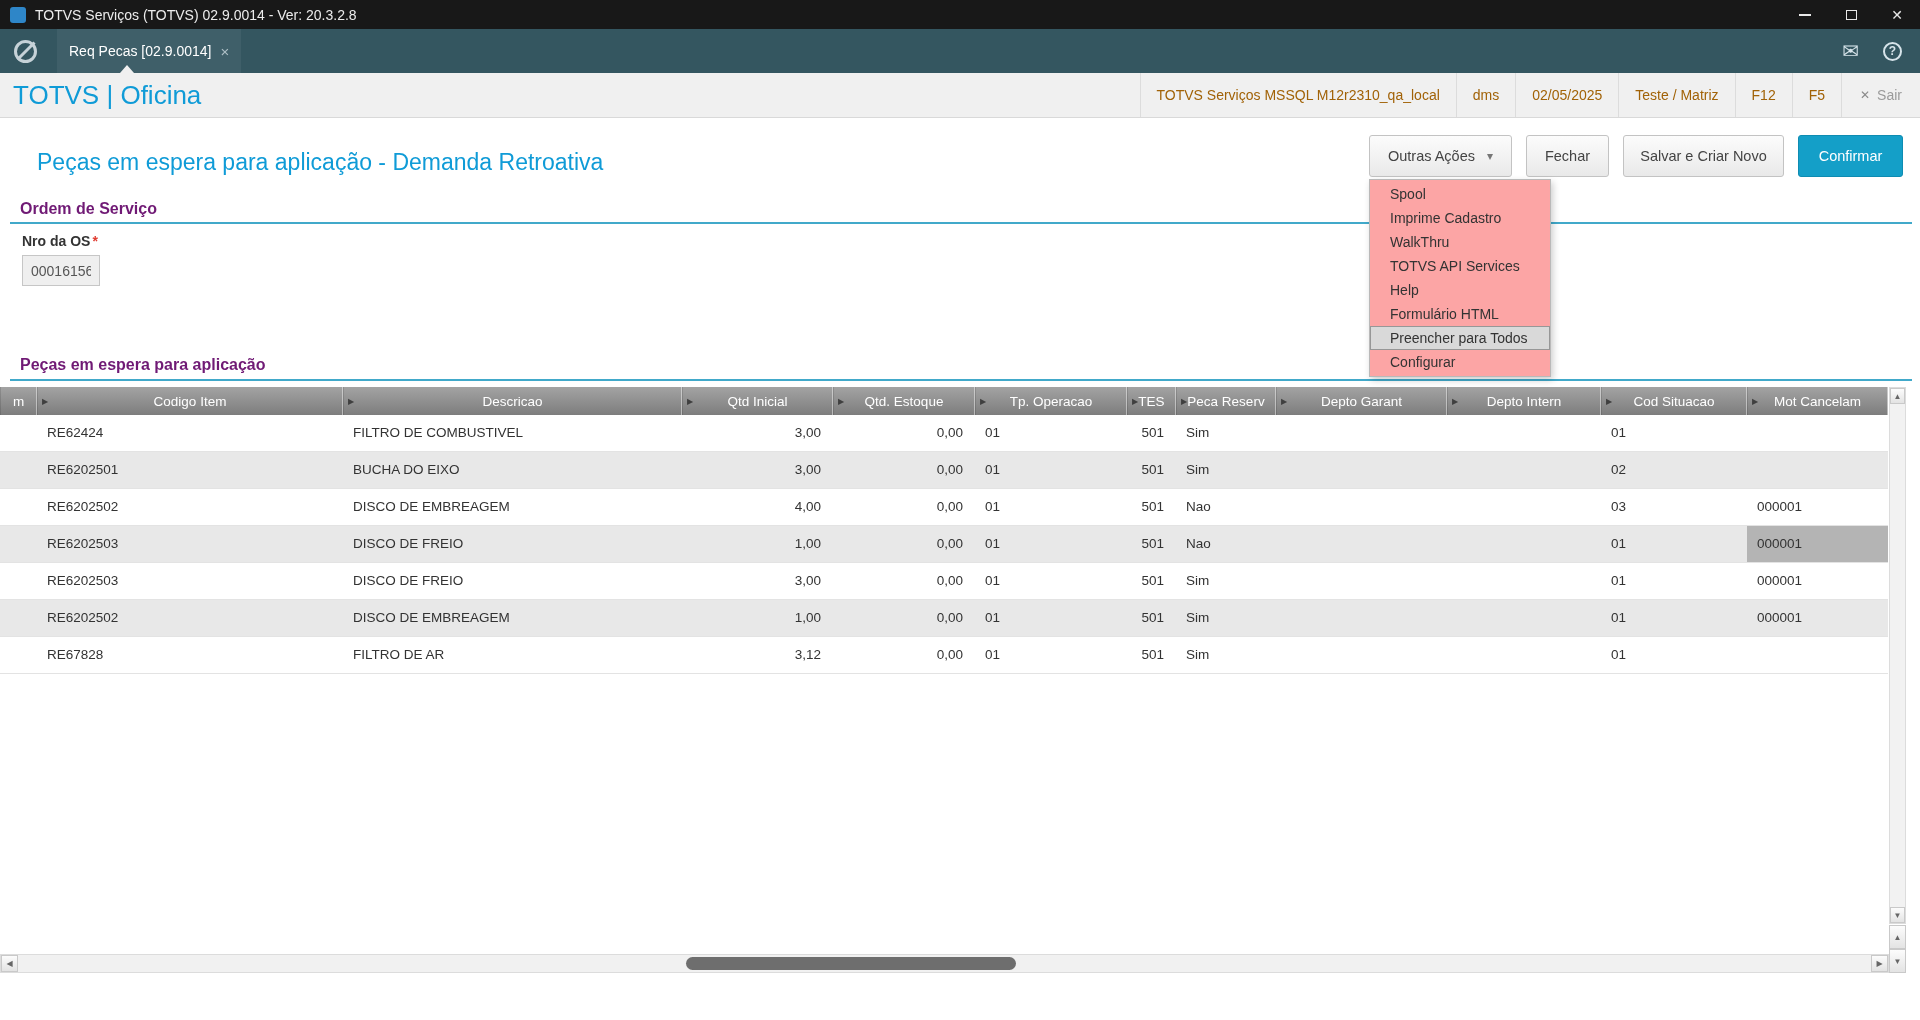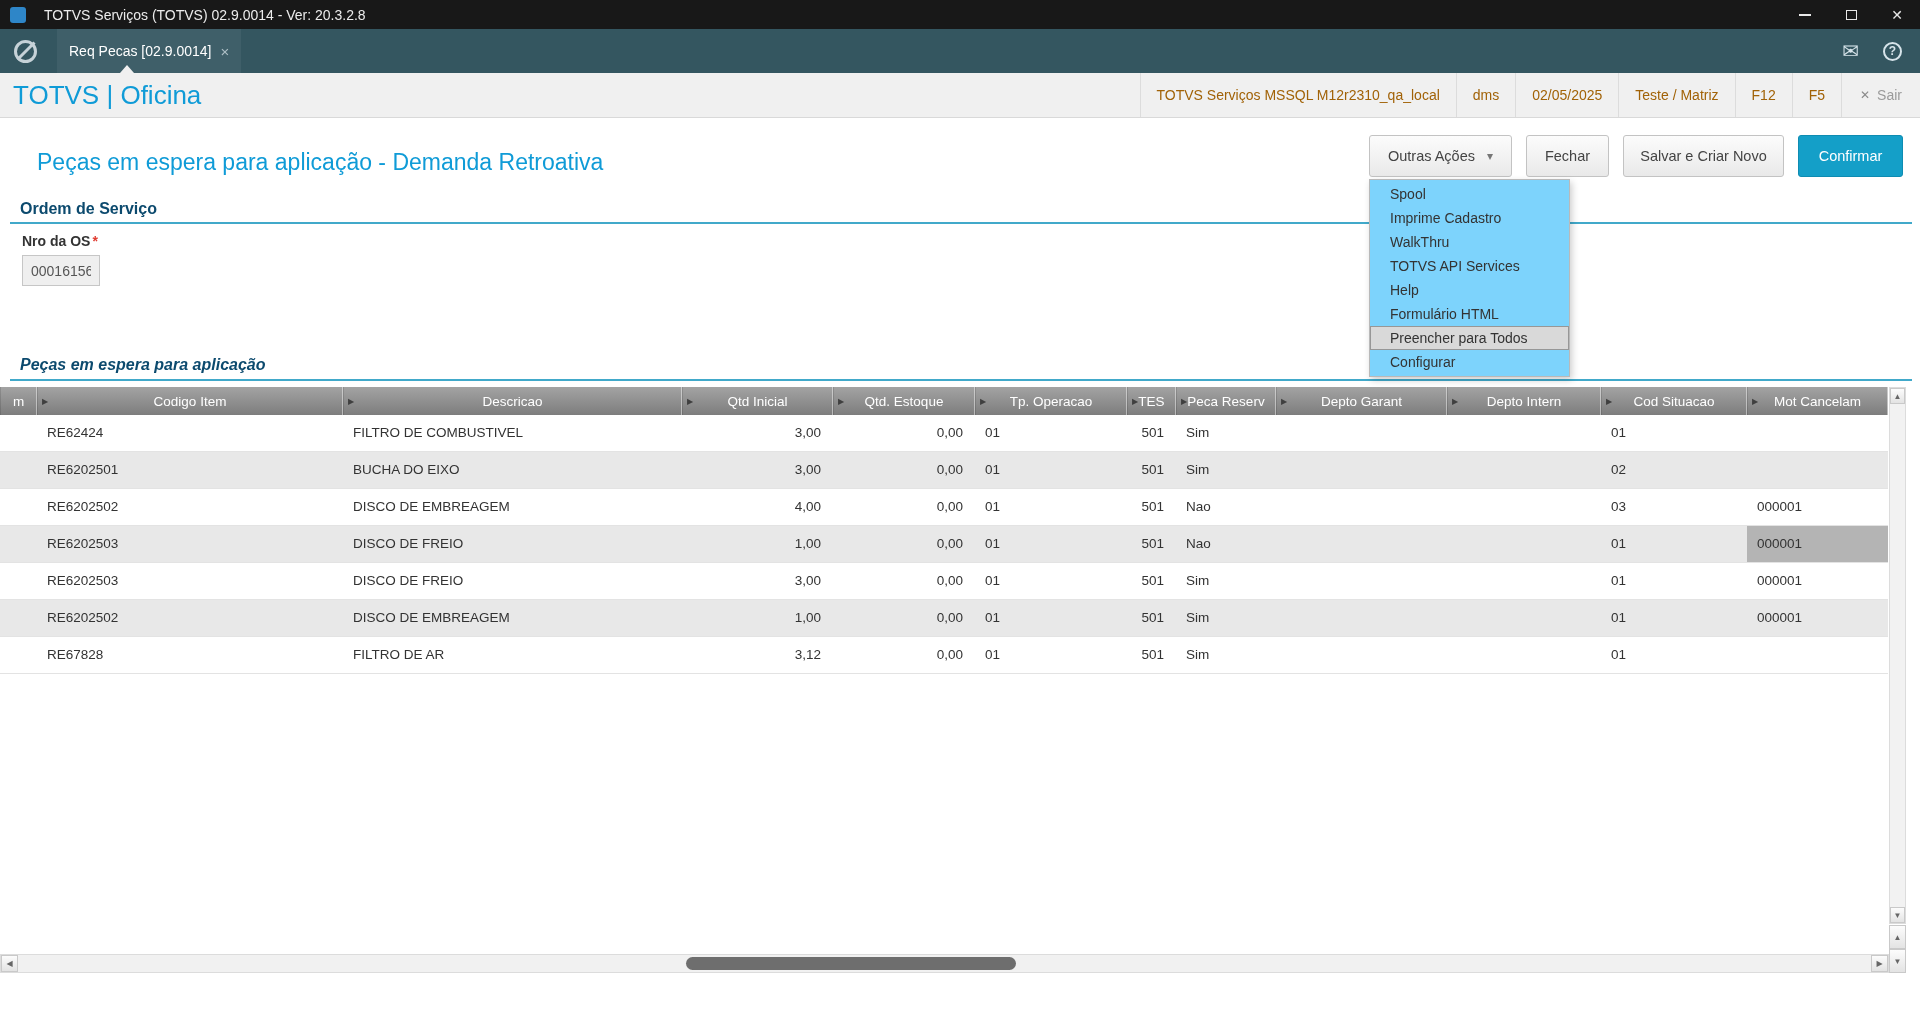--- a/index.html
+++ b/index.html
@@ -2,21 +2,21 @@
 <html><head>
 <meta charset="utf-8">
 <style>
   * { margin:0; padding:0; box-sizing:border-box; }
   html,body { width:1920px; height:1020px; overflow:hidden; background:#fff;
     font-family:"Liberation Sans", sans-serif; }
 
   
   .titlebar { height:29px; background:#181818; display:flex; align-items:center; padding:0 0 0 10px; }
   .win-icon { width:16px; height:16px; background:#2e86c8; border-radius:3px; flex:0 0 auto; }
-  .win-title { color:#ececec; font-size:14px; margin-left:18px; flex:1 1 auto; white-space:nowrap; }
+  .win-title { color:#ececec; font-size:14px; margin-left:9px; flex:1 1 auto; white-space:nowrap; }
   .win-controls { display:flex; height:100%; }
   .win-btn { width:46px; height:100%; display:flex; align-items:center; justify-content:center; color:#e8e8e8; }
   .glyph-min { width:12px; height:2px; background:#e8e8e8; }
   .glyph-max { width:11px; height:10px; border:1.5px solid #e8e8e8; }
   .glyph-close { font-size:14px; line-height:1; }
 
   
   .tabbar { height:44px; background:#345660; display:flex; align-items:center; padding-left:14px; position:relative; }
   .totvs-logo { width:23px; height:23px; border:3px solid #c6d2d8; border-radius:50%; position:relative; flex:0 0 auto; }
   .totvs-logo::after { content:""; position:absolute; left:50%; top:-4px; width:3px; height:24px; background:#c6d2d8; transform:translateX(-50%) rotate(45deg); }
@@ -46,29 +46,29 @@
   .btn { height:42px; padding:0 16px; font-size:14.5px; color:#444; border:1px solid #c3c3c3; border-radius:3px;
     background:linear-gradient(#fcfcfc,#e9e9e9); display:flex; align-items:center; justify-content:center;
     font-family:"Liberation Sans", sans-serif; cursor:pointer; white-space:nowrap; }
   .btn .chev { margin-left:12px; color:#777; font-size:12px; }
   .btn-outras { min-width:143px; }
   .btn-fechar { min-width:83px; }
   .btn-salvar { min-width:161px; }
   .btn-primary { min-width:105px; background:#149fc8; border-color:#0e8cb2; color:#fff; }
 
   
-  .menu { position:absolute; left:1369px; top:61px; width:201px; background:#7dd3fc; border:1px solid #b9b9b9;
+  .menu { position:absolute; left:1369px; top:61px; width:182px; background:#fca5a5; border:1px solid #b9b9b9;
     box-shadow:2px 3px 7px rgba(0,0,0,0.2); z-index:100; padding:2px 0; }
   .menu-item { height:24px; line-height:24px; padding-left:20px; font-size:14px; color:#333; white-space:nowrap; }
   .menu-item.highlighted { background:#d9d9d9; box-shadow:inset 0 0 0 1px #979797; }
 
   
-  .sec-title { position:absolute; left:20px; font-size:16px; font-weight:bold; color:#0c4a6e; white-space:nowrap; }
+  .sec-title { position:absolute; left:20px; font-size:16px; font-weight:bold; color:#701a75; white-space:nowrap; }
   .sec1-title { top:82px; }
-  .sec2-title { top:238px;font-style:italic; }
+  .sec2-title { top:238px; }
   .rule { position:absolute; left:10px; right:8px; height:2px; background:#41a9ca; }
   .rule1 { top:104px; }
   .rule2 { top:261px; }
   .field-label { position:absolute; left:22px; top:115px; font-size:14px; font-weight:bold; color:#333; }
   .field-label .req { color:#e03c31; margin-left:2px; }
   .field-input { position:absolute; left:22px; top:137px; width:78px; height:31px; background:#efefef;
     border:1px solid #c6c6c6; font-size:14px; color:#555; padding:0 8px; font-family:"Liberation Sans", sans-serif; }
 
   
   .grid-wrap { position:absolute; left:0; top:269px; right:14px; height:586px; }

